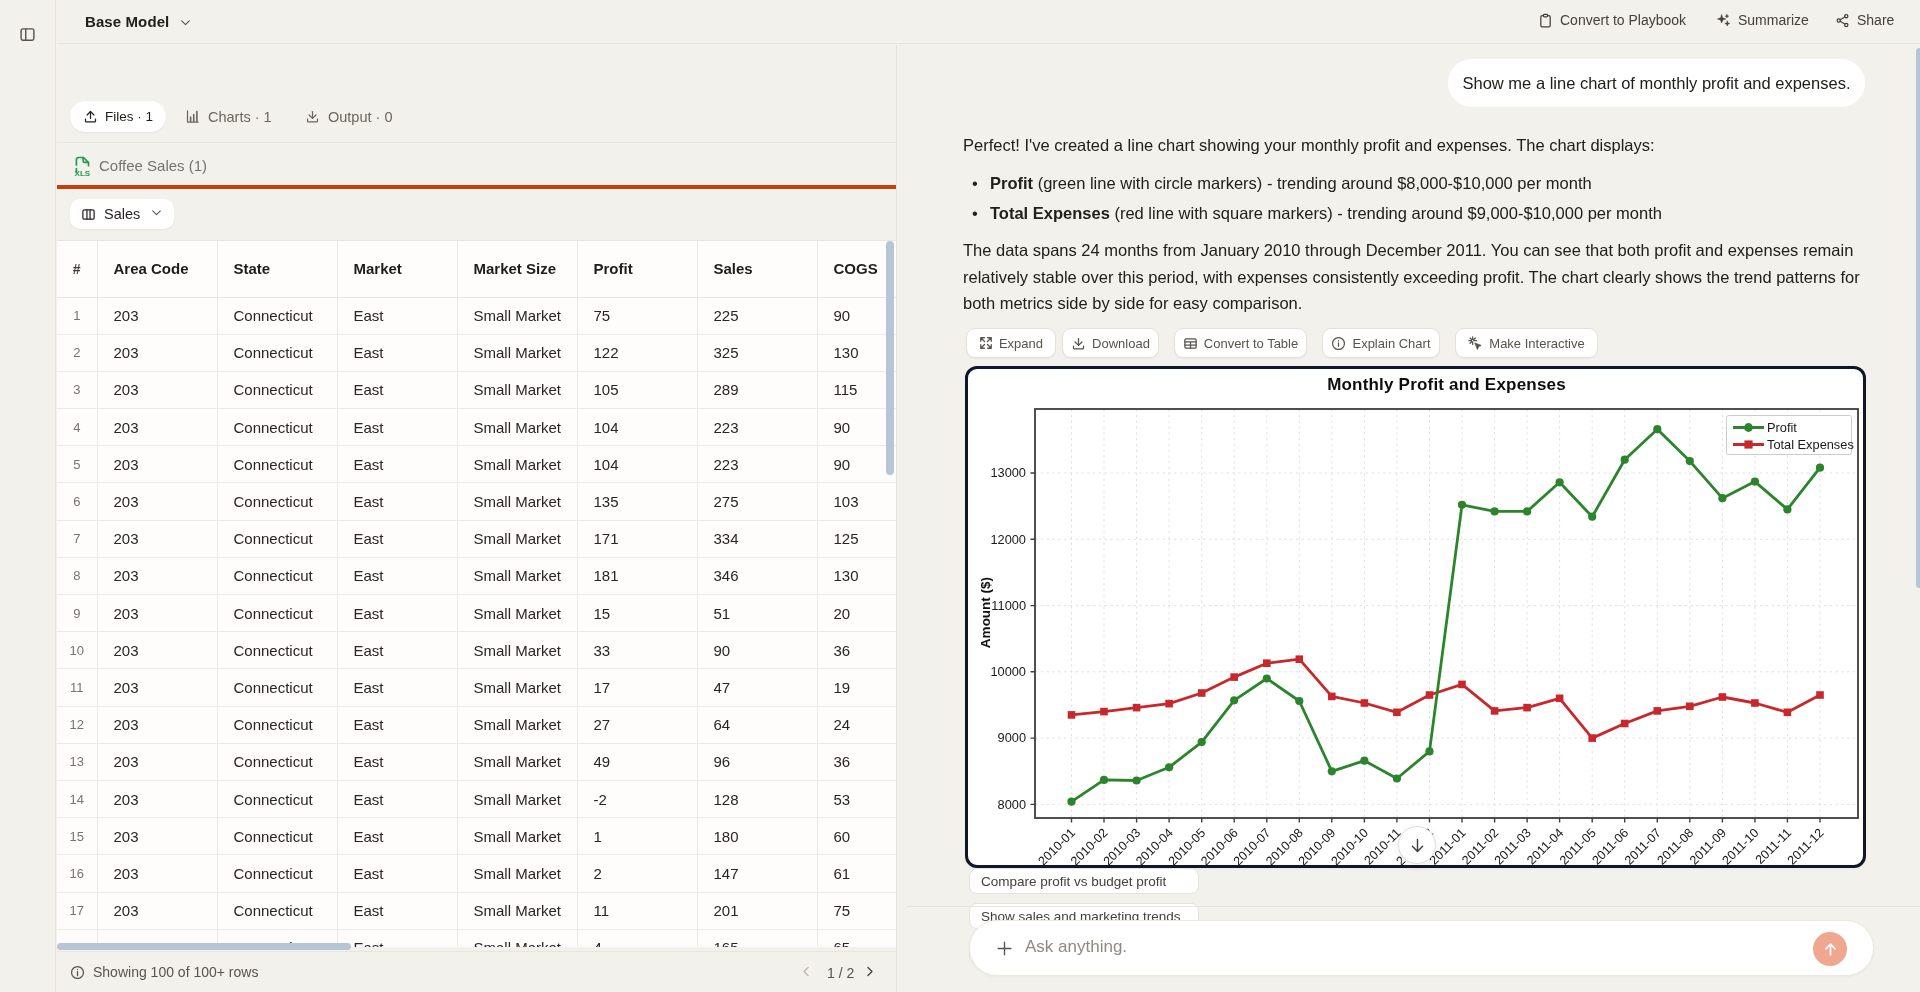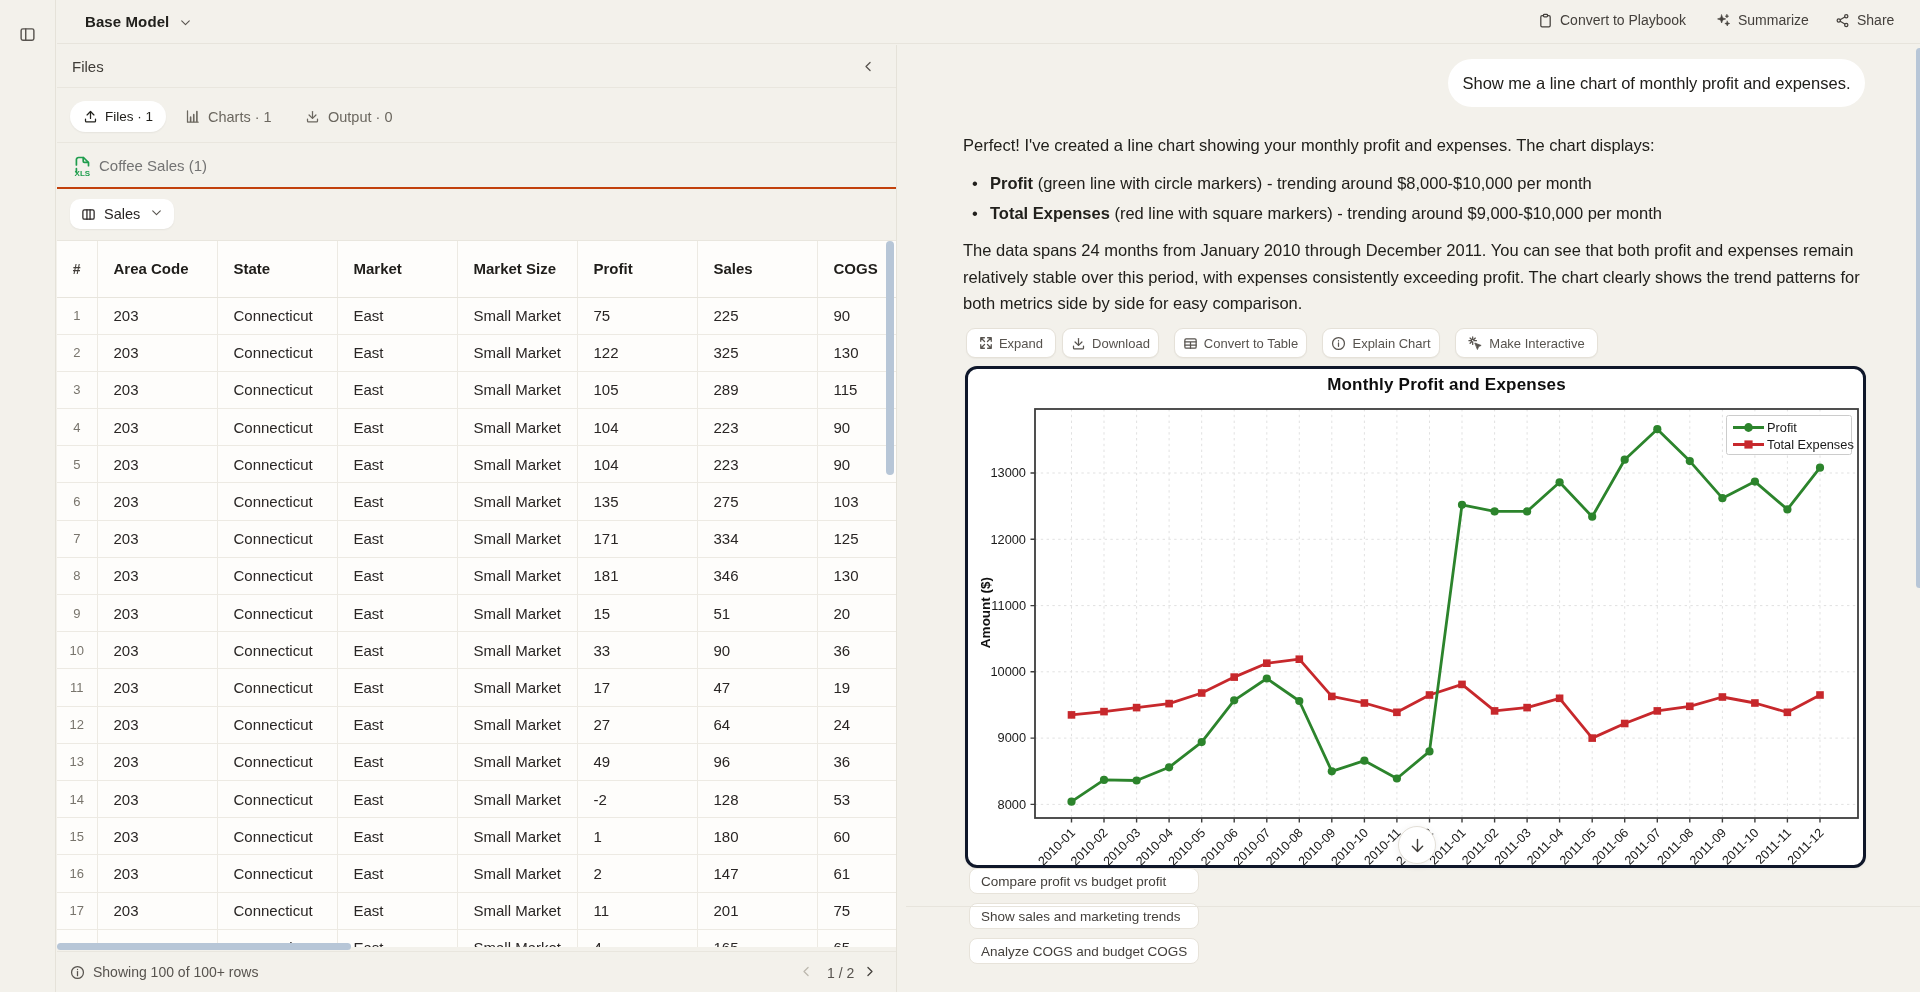--- a/index.html
+++ b/index.html
@@ -14,21 +14,21 @@
 #topbar .chev { position:absolute; left:122px; top:15px; color:#57534e; }
 .tb-act { position:absolute; top:12px; font-size:14px; color:#44403c; display:flex; align-items:center; gap:7px; }
 
 #lpanel { left:57px; top:45px; width:840px; height:947px; border-right:1px solid #e5e2d9; }
 #filehdr { position:absolute; left:0; top:0; width:100%; height:43px; border-bottom:1px solid #e9e6de; }
 #filehdr .t { position:absolute; left:15px; top:13px; font-size:15px; color:#3f3c37; }
 #filehdr .c { position:absolute; right:20px; top:14px; color:#57534e; }
 #tabsrow { position:absolute; left:0; top:44px; width:100%; height:54px; border-bottom:1px solid #e9e6de; }
 .pill { position:absolute; top:12px; height:31px; background:#fff; border-radius:16px; box-shadow:0 1px 2px rgba(0,0,0,.06); display:flex; align-items:center; gap:7px; padding:0 13px; font-size:13.5px; font-weight:400; color:#21201c; }
 .tab { position:absolute; top:12px; height:31px; display:flex; align-items:center; gap:8px; font-size:14.5px; color:#6b675f; }
-#filerow { position:absolute; left:0; top:99px; width:100%; height:45px; border-bottom:2px solid #c2410c; }
+#filerow { position:absolute; left:0; top:99px; width:100%; height:45px; border-bottom:4px solid #c2410c; }
 #filerow .t { position:absolute; left:42px; top:13px; font-size:15px; color:#737373; }
 #salesrow { position:absolute; left:0; top:145px; width:100%; height:51px; border-bottom:1px solid #e9e6de; }
 .salesbtn { position:absolute; left:13px; top:9px; height:30px; background:#fff; border-radius:10px; box-shadow:0 1px 2px rgba(0,0,0,.06); display:flex; align-items:center; gap:8px; padding:0 11px; font-size:14.5px; color:#292524; }
 
 #tablewrap { position:absolute; left:0; top:196px; width:839px; height:706px; background:#fefdfb; overflow:hidden; }
 table { border-collapse:collapse; table-layout:fixed; width:880px; }
 th,td { border:1px solid #edeae3; border-top:none; font-weight:normal; text-align:left; padding:0 0 0 16px; font-size:15px; color:#292524; overflow:hidden; white-space:nowrap; }
 th { height:56px; font-weight:700; color:#1f1d1a; font-size:15px; border-bottom:1px solid #e8e5dd; }
 td { height:37.2px; }
 col.c0 { width:40px; } col.cx { width:120px; }
@@ -88,26 +88,20 @@
       </svg>Summarize</span>
   <span class="tb-act" style="left:1778px"><svg width="15" height="15" viewBox="0 0 24 24" fill="none" stroke="currentColor" stroke-width="2" stroke-linecap="round" stroke-linejoin="round" style="">
         <circle cx="18" cy="5" r="2.6"></circle>
         <circle cx="6" cy="12" r="2.6"></circle>
         <circle cx="18" cy="19" r="2.6"></circle>
         <path d="M8.3 10.7 15.7 6.4M8.3 13.3l7.4 4.3"></path>
       </svg>Share</span>
 </div>
 
 <div class="abs" id="lpanel">
-  <div id="filehdr">
-      <span class="t">Files</span>
-      <span class="c"><svg width="15" height="15" viewBox="0 0 24 24" fill="none" stroke="currentColor" stroke-width="2" stroke-linecap="round" stroke-linejoin="round" style="">
-          <path d="M14.5 5.5 8 12l6.5 6.5"></path>
-        </svg></span>
-    </div>
   <div id="tabsrow">
     <span class="pill" style="left:13px"><svg width="15" height="15" viewBox="0 0 24 24" fill="none" stroke="currentColor" stroke-width="2" stroke-linecap="round" stroke-linejoin="round" style="">
           <path d="M4 16v3a1.5 1.5 0 0 0 1.5 1.5h13A1.5 1.5 0 0 0 20 19v-3"></path>
           <path d="M12 15V4.5"></path>
           <path d="M6.5 9.5 12 4l5.5 5.5"></path>
         </svg>Files&nbsp;·&nbsp;1</span>
     <span class="tab" style="left:128px"><svg width="15" height="15" viewBox="0 0 24 24" fill="none" stroke="currentColor" stroke-width="2" stroke-linecap="round" stroke-linejoin="round" style="">
           <path d="M4 3v18h17"></path>
           <path d="M9 20v-7M14 20V9M19 20V4" stroke-width="2.6"></path>
         </svg>Charts&nbsp;·&nbsp;1</span>
@@ -496,13 +490,24 @@
       <svg width="19" height="19" viewBox="0 0 24 24" fill="none" stroke="currentColor" stroke-width="2" stroke-linecap="round" stroke-linejoin="round" style="">
         <path d="M12 4.5v15M5.5 13 12 19.5 18.5 13" stroke-width="1.8"></path>
       </svg>
     </div>
   <div class="chips">
     <span class="chip">Compare profit vs budget profit</span>
     <span class="chip">Show sales and marketing trends</span>
     <span class="chip">Analyze COGS and budget COGS</span>
   </div>
   <div id="divider"></div>
+  <div id="composer">
+    <span class="plus"><svg width="19" height="19" viewBox="0 0 24 24" fill="none" stroke="currentColor" stroke-width="2" stroke-linecap="round" stroke-linejoin="round" style="">
+          <path d="M12 4v16M4 12h16" stroke-width="1.7"></path>
+        </svg></span>
+    <span class="ph">Ask anything.</span>
+    <span class="send">
+        <svg width="17" height="17" viewBox="0 0 24 24" fill="none" stroke="currentColor" stroke-width="2" stroke-linecap="round" stroke-linejoin="round" style="">
+          <path d="M12 19.5v-15M5.5 11 12 4.5 18.5 11" stroke-width="2.4"></path>
+        </svg>
+      </span>
+  </div>
 </div>
 
 </body></html>

